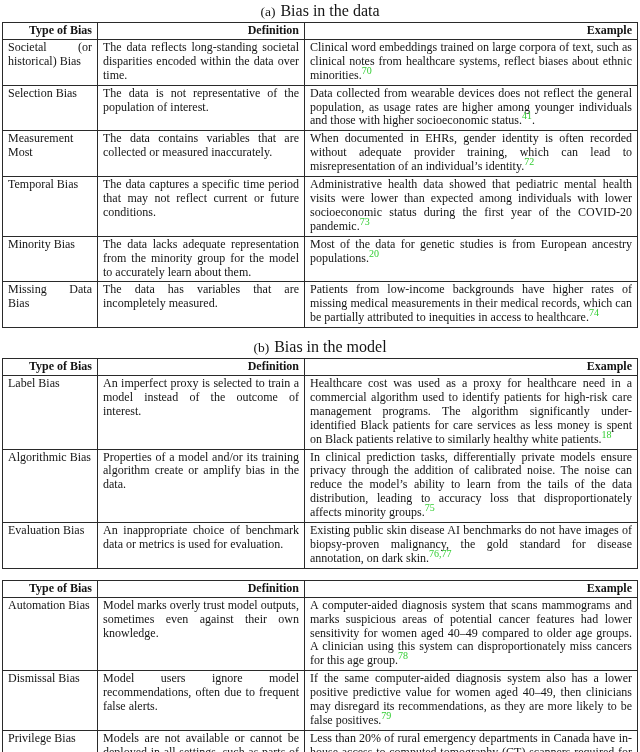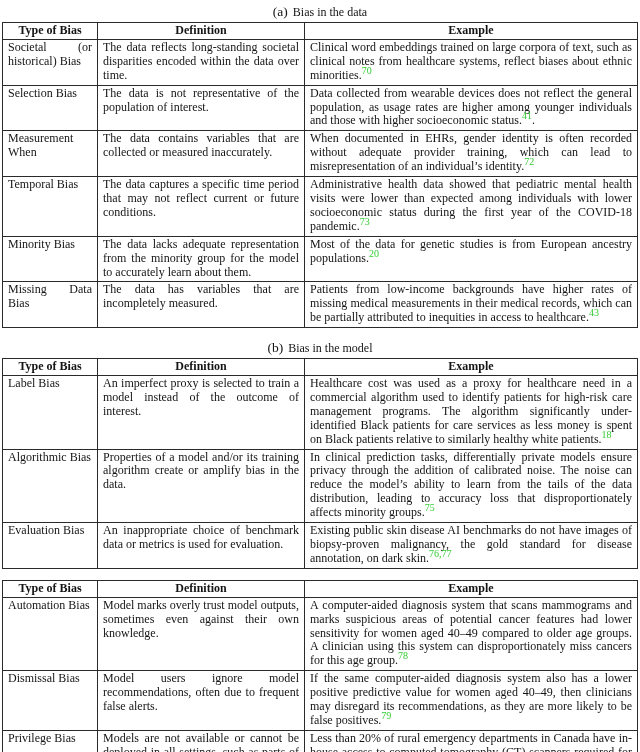--- a/index.html
+++ b/index.html
@@ -16,21 +16,21 @@
   .caption {
     text-align: center;
     margin: 0 0 2px 0;
     line-height: 16px;
     white-space: nowrap;
   }
   .caption .cap-label {
     font-size: 13.5px;
     margin-right: 5px;
   }
-  .caption .cap-title { font-size: 12px; }
+  .caption .cap-title { font-size: 16px; }
   .tbl-block + .tbl-block { margin-top: 11px; }
 
   table.bias-table {
     width: 636px;
     border-collapse: collapse;
     table-layout: fixed;
     border: 1.6px solid var(--line);
   }
   table.bias-table col.c1 { width: 95px; }
   table.bias-table col.c2 { width: 207px; }
@@ -39,21 +39,21 @@
   table.bias-table th, table.bias-table td {
     border: 1px solid var(--line);
     vertical-align: top;
     padding: 1px 5px 2px 5px;
     font-size: 12px;
     line-height: 13.9px;
     text-align: justify;
   }
   table.bias-table th {
     font-weight: bold;
-    text-align: center;
+    text-align: right;
     padding-top: 1px;
     padding-bottom: 1px;
     margin-top: 32px;
   }
   sup.cite {
     color: var(--cite);
     font-size: 10px;
     line-height: 0;
     vertical-align: super;
     letter-spacing: 0px;
@@ -87,38 +87,38 @@
           <td>Societal (or historical) Bias</td>
           <td>The data reflects long-standing societal disparities encoded within the data over time.</td>
           <td><span>Clinical word embeddings trained on large corpora of text, such as clinical notes from healthcare systems, reflect biases about ethnic minorities.</span><sup class="cite">70</sup><span></span></td>
         </tr>
         <tr>
           <td>Selection Bias</td>
           <td>The data is not representative of the population of interest.</td>
           <td><span>Data collected from wearable devices does not reflect the general population, as usage rates are higher among younger individuals and those with higher socioeconomic status.</span><sup class="cite">41</sup><span>.</span></td>
         </tr>
         <tr>
-          <td>Measurement When</td>
+          <td>Measurement Most</td>
           <td>The data contains variables that are collected or measured inaccurately.</td>
           <td><span>When documented in EHRs, gender identity is often recorded without adequate provider training, which can lead to misrepresentation of an individual’s identity.</span><sup class="cite">72</sup><span></span></td>
         </tr>
         <tr>
           <td>Temporal Bias</td>
           <td>The data captures a specific time period that may not reflect current or future conditions.</td>
-          <td><span>Administrative health data showed that pediatric mental health visits were lower than expected among individuals with lower socioeconomic status during the first year of the COVID-18 pandemic.</span><sup class="cite">73</sup><span></span></td>
+          <td><span>Administrative health data showed that pediatric mental health visits were lower than expected among individuals with lower socioeconomic status during the first year of the COVID-20 pandemic.</span><sup class="cite">73</sup><span></span></td>
         </tr>
         <tr>
           <td>Minority Bias</td>
           <td>The data lacks adequate representation from the minority group for the model to accurately learn about them.</td>
           <td><span>Most of the data for genetic studies is from European ancestry populations.</span><sup class="cite">20</sup><span></span></td>
         </tr>
         <tr>
           <td>Missing Data Bias</td>
           <td>The data has variables that are incompletely measured.</td>
-          <td><span>Patients from low-income backgrounds have higher rates of missing medical measurements in their medical records, which can be partially attributed to inequities in access to healthcare.</span><sup class="cite">43</sup><span></span></td>
+          <td><span>Patients from low-income backgrounds have higher rates of missing medical measurements in their medical records, which can be partially attributed to inequities in access to healthcare.</span><sup class="cite">74</sup><span></span></td>
         </tr>
       </tbody>
     </table>
   </div>
 
   <div class="tbl-block">
     <div class="caption">
       <span class="cap-label">(b)</span><span class="cap-title">Bias in the model</span>
     </div>
     <table class="bias-table">

